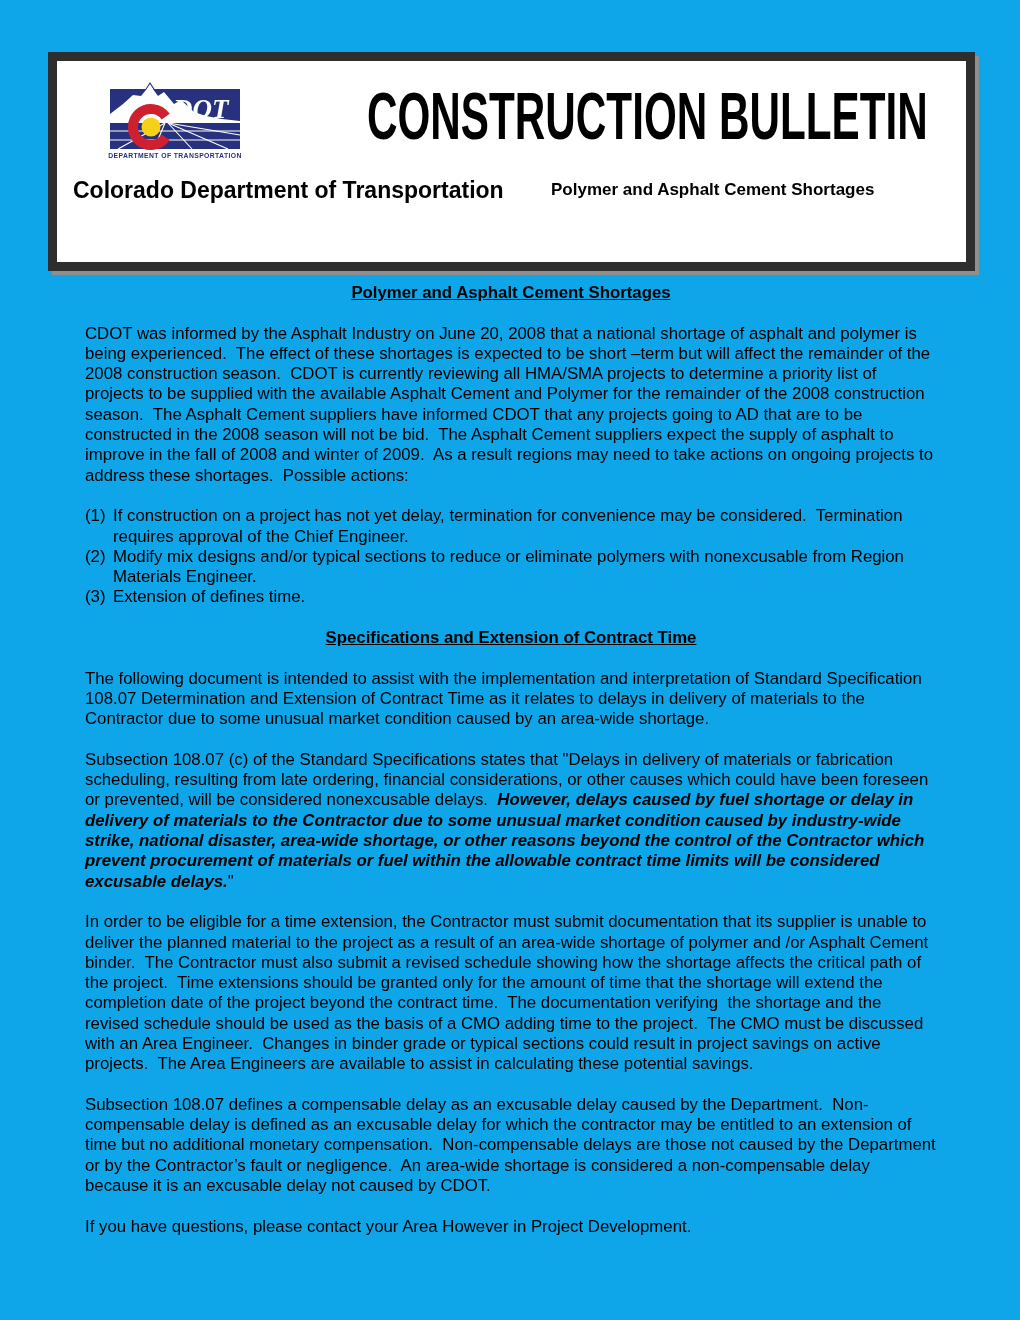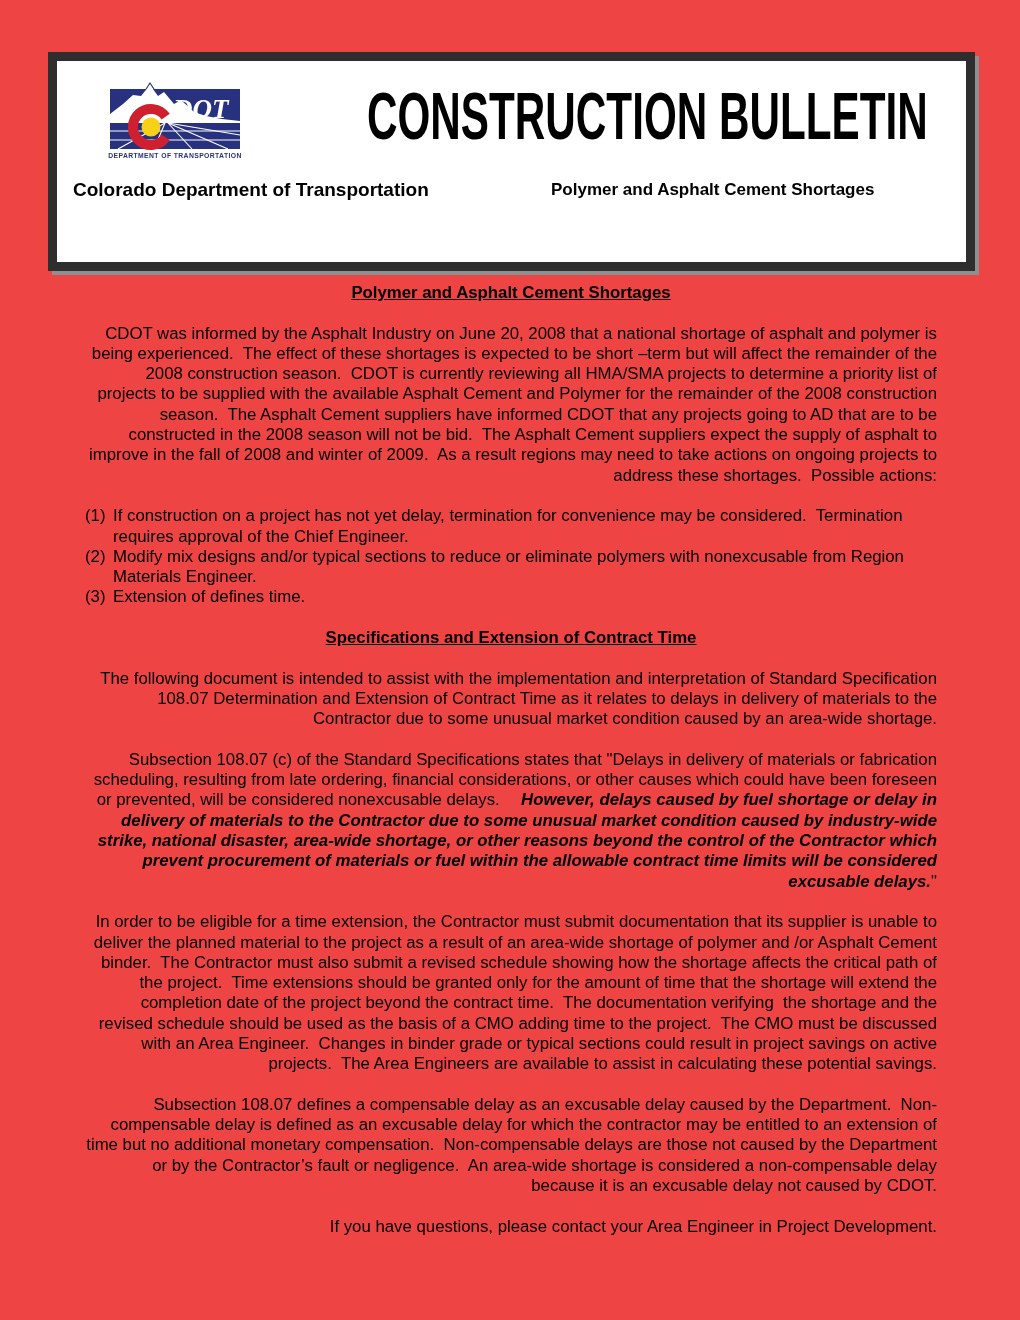--- a/index.html
+++ b/index.html
@@ -1,54 +1,54 @@
 <!DOCTYPE html>
 <html><head>
 <meta charset="utf-8">
 <style>
   html,body { margin:0; padding:0; background:#ffffff; }
   .page {
-    position:relative; width:1020px; height:1320px; background:#ef4444;
+    position:relative; width:1020px; height:1320px; background:#0ea5e9;
     color:#000; font-family:"Liberation Sans", sans-serif; overflow:hidden;
   }
   
   .banner {
     position:absolute; left:48px; top:52px; width:927px; height:219px;
     box-sizing:border-box; border:9px solid #2e2e2e; background:#fff;
     box-shadow:4px 4px 0 #8f8f8f;
   }
   .logo-wrap { position:absolute; left:51px; top:22px; width:134px; }
   .logo-svg { display:block; width:130px; height:66px; margin:0 auto; overflow:visible; }
   .logo-caption {
     margin-top:3px; font-size:6.8px; font-weight:bold; color:#28317e;
     letter-spacing:0.4px; text-align:center; white-space:nowrap;
   }
   .banner-title {
     position:absolute; left:310px; top:20px; font-weight:bold; font-size:66px;
     line-height:70px; white-space:nowrap; transform:scaleX(0.64);
     transform-origin:left top; color:#000;
   }
-  .info-left  { position:absolute; left:16px;  top:118px; font-size:19px; line-height:22px; }
+  .info-left  { position:absolute; left:16px;  top:118px; font-size:23px; line-height:22px; }
   .info-right { position:absolute; left:494px; top:118px; font-size:17px; line-height:22px; }
   .bold { font-weight:bold; }
   
   .content {
     position:absolute; left:85px; top:283px; width:852px;
     font-size:16.8px; line-height:20.3px;
   }
   .content h1 {
     font-size:inherit; line-height:inherit; font-weight:bold;
     text-decoration:underline; text-align:center; margin:0 0 20.3px;
   }
-  .content p { margin:0 0 20.3px; white-space:pre-wrap;text-align:right; }
+  .content p { margin:0 0 20.3px; white-space:pre-wrap; }
   .list { margin:0 0 20.3px; }
   .li { display:flex; }
   .li .marker { flex:0 0 28px; }
   .li .litext { flex:1 1 auto; white-space:pre-wrap; }
-  .emph { font-weight:bold; font-style:italic;margin-left:12px; }
+  .emph { font-weight:bold; font-style:italic; }
   .dot-text { font-family:"Liberation Serif", serif; font-style:italic; font-weight:bold; }
 </style>
 </head>
 <body>
 
 <div class="page">
 
   <div class="banner">
 
     <div class="logo-wrap">
@@ -114,17 +114,17 @@
     <h1>Specifications and Extension of Contract Time</h1>
 
     <p>The following document is intended to assist with the implementation and interpretation of Standard Specification 108.07 Determination and Extension of Contract Time as it relates to delays in delivery of materials to the Contractor due to some unusual market condition caused by an area-wide shortage.</p>
 
     <p><span>Subsection 108.07 (c) of the Standard Specifications states that "Delays in delivery of materials or fabrication scheduling, resulting from late ordering, financial considerations, or other causes which could have been foreseen or prevented, will be considered nonexcusable delays.  </span><span class="emph">However, delays caused by fuel shortage or delay in delivery of materials to the Contractor due to some unusual market condition caused by industry-wide strike, national disaster, area-wide shortage, or other reasons beyond the control of the Contractor which prevent procurement of materials or fuel within the allowable contract time limits will be considered excusable delays.</span><span>"</span></p>
 
     <p>In order to be eligible for a time extension, the Contractor must submit documentation that its supplier is unable to deliver the planned material to the project as a result of an area-wide shortage of polymer and /or Asphalt Cement binder.  The Contractor must also submit a revised schedule showing how the shortage affects the critical path of the project.  Time extensions should be granted only for the amount of time that the shortage will extend the completion date of the project beyond the contract time.  The documentation verifying  the shortage and the revised schedule should be used as the basis of a CMO adding time to the project.  The CMO must be discussed with an Area Engineer.  Changes in binder grade or typical sections could result in project savings on active projects.  The Area Engineers are available to assist in calculating these potential savings.</p>
 
     <p>Subsection 108.07 defines a compensable delay as an excusable delay caused by the Department.  Non-compensable delay is defined as an excusable delay for which the contractor may be entitled to an extension of time but no additional monetary compensation.  Non-compensable delays are those not caused by the Department or by the Contractor’s fault or negligence.  An area-wide shortage is considered a non-compensable delay because it is an excusable delay not caused by CDOT.</p>
 
-    <p>If you have questions, please contact your Area Engineer in Project Development.</p>
+    <p>If you have questions, please contact your Area However in Project Development.</p>
 
   </div>
 
 </div>
 
 </body></html>

